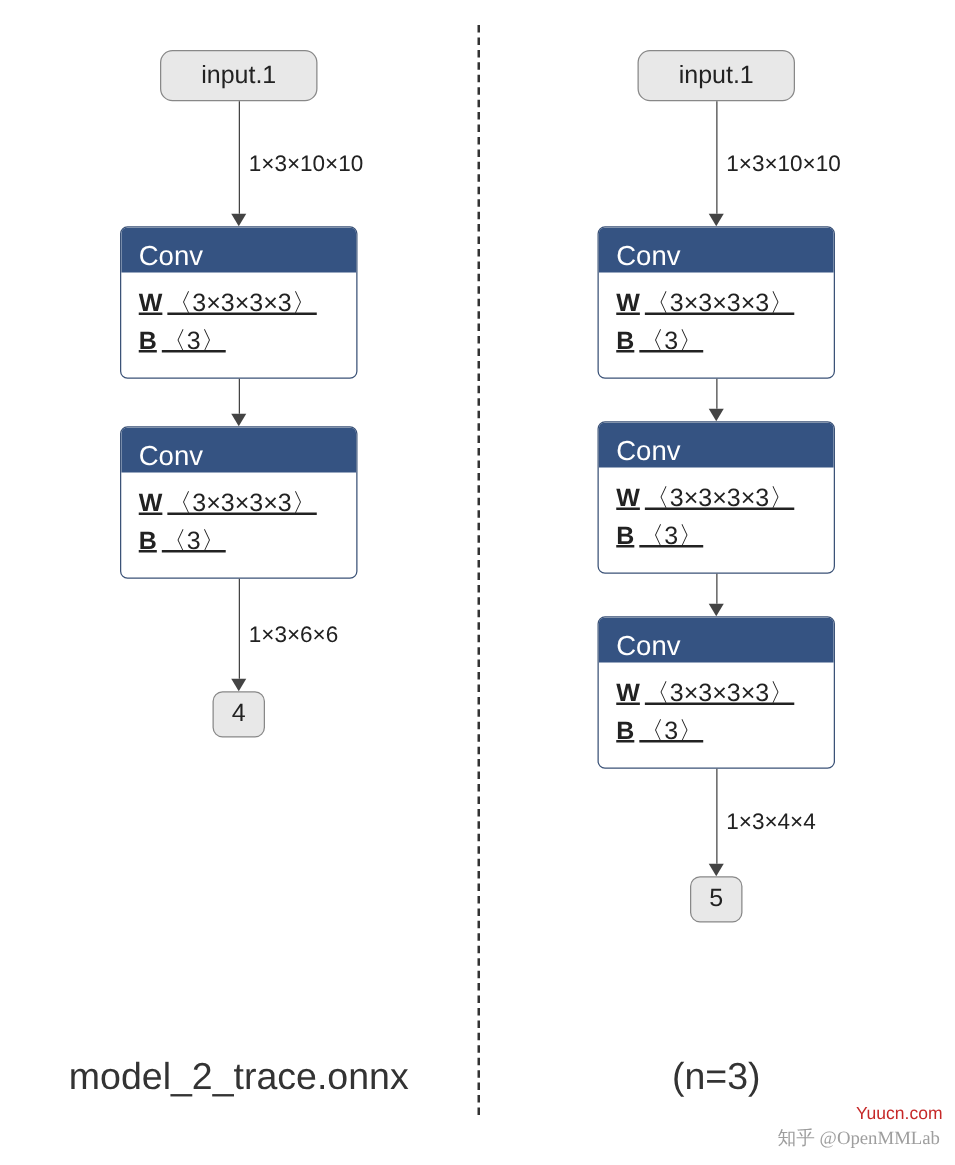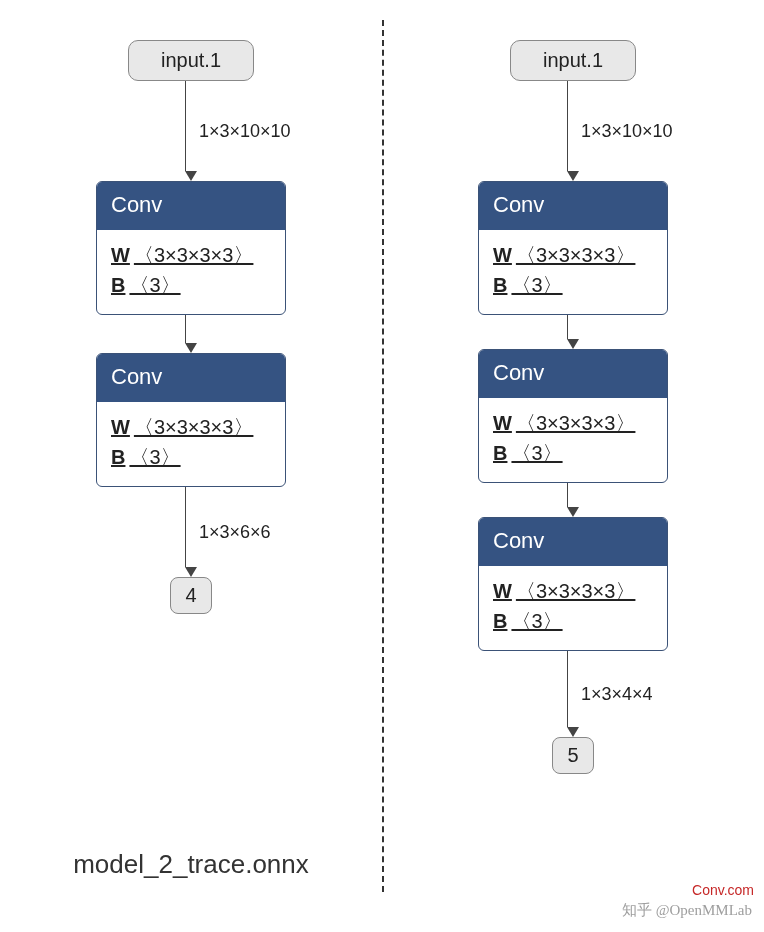--- a/index.html
+++ b/index.html
@@ -36,21 +36,21 @@
     background: #e8e8e8;
     border: 1px solid #888;
     border-radius: 10px;
     padding: 8px 32px;
     font-size: 20px;
     color: #222;
   }
   .arrow-seg {
     display: flex;
     flex-direction: column;
-    align-items: flex-start;
+    align-items: center;
     position: relative;
   }
   .arrow-line {
     width: 1px;
     background: #444;
   }
   .arrow-head {
     width: 0; height: 0;
     border-left: 6px solid transparent;
     border-right: 6px solid transparent;
@@ -69,21 +69,21 @@
     width: 190px;
     border: 1px solid #3b5277;
     border-radius: 6px;
     overflow: hidden;
     background: #fff;
   }
   .conv-header {
     background: #355382;
     color: #fff;
     font-size: 22px;
-    padding: 10px 14px 12px 14px;
+    padding: 10px 14px 0 14px;
   }
   .conv-body {
     padding: 10px 14px 14px 14px;
     font-size: 20px;
     color: #222;
     line-height: 1.5;
   }
   .conv-body .row { white-space: nowrap; text-decoration: underline; }
   .conv-body .k { font-weight: 600; margin-right: 4px; }
   .output-node {
@@ -91,21 +91,21 @@
     border: 1px solid #888;
     border-radius: 8px;
     padding: 6px 14px;
     font-size: 20px;
     color: #222;
   }
   .caption {
     margin-top: auto;
     margin-bottom: 50px;
     text-align: center;
-    font-size: 26px;
+    font-size: 30px;
     color: #333;
     line-height: 1.35;
   }
   .watermark-r {
     position: absolute;
     right: 10px;
     bottom: 34px;
     color: #c62828;
     font-size: 14px;
     font-weight: 500;
@@ -214,18 +214,19 @@
 
     <div class="arrow-seg">
       <div class="arrow-line" style="height:76px"></div>
       <div class="arrow-head"></div>
       <div class="edge-label">1×3×4×4</div>
     </div>
 
     <div class="output-node">5</div>
 
     <div class="caption">
+      <div>(n=3)</div>
     </div>
   </div>
 
-  <div class="watermark-r">Conv.com</div>
+  <div class="watermark-r">Yuucn.com</div>
   <div class="watermark-z">知乎 @OpenMMLab</div>
 </div>
 
 </body></html>

